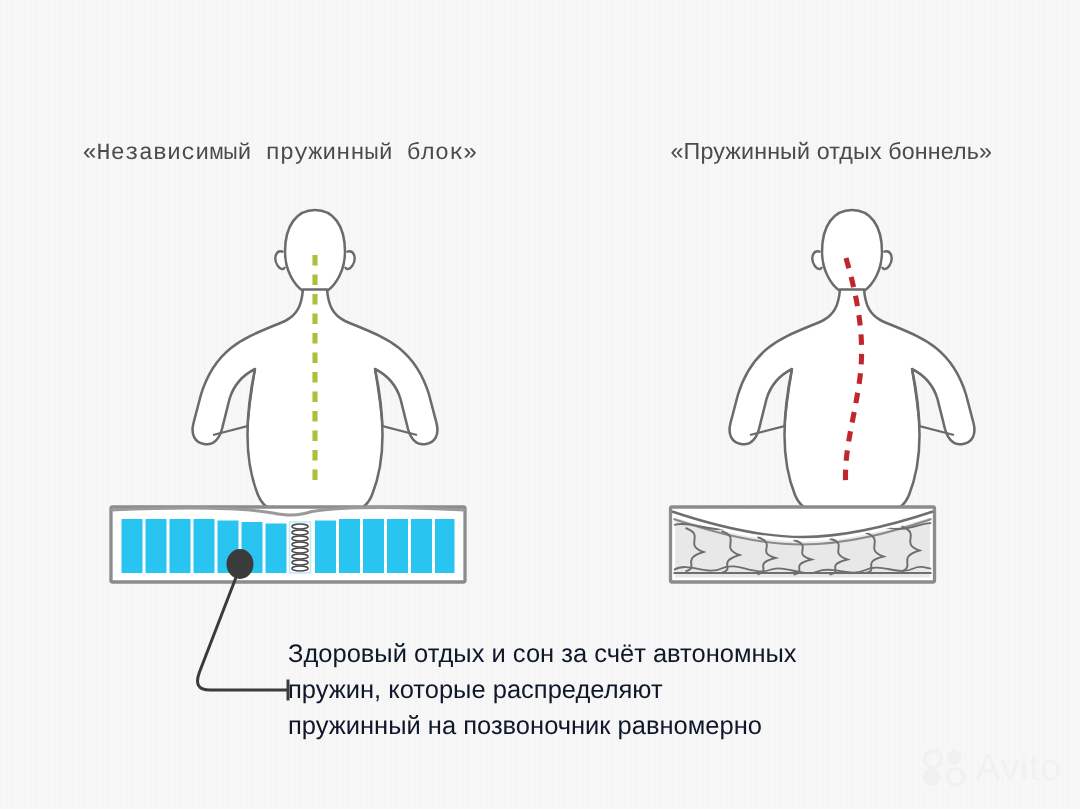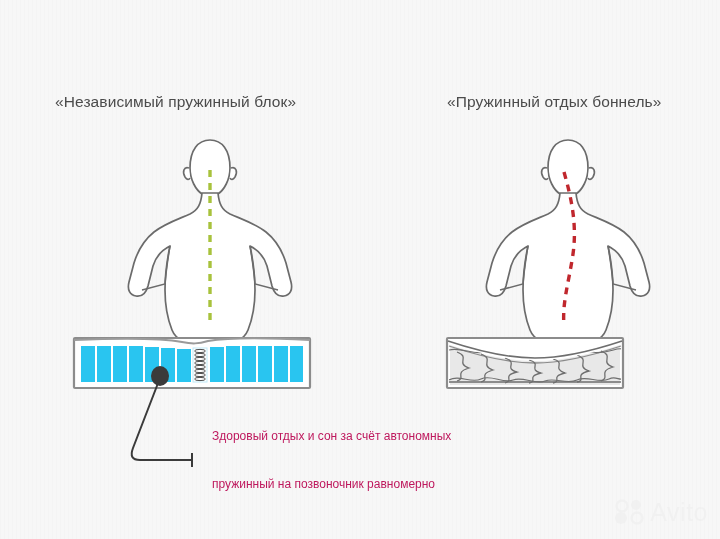--- a/index.html
+++ b/index.html
@@ -20,32 +20,32 @@
     pointer-events:none;
   }
   .title{
     position:absolute;
     font-size:15.5px;
     color:#4b4b4b;
     letter-spacing:0.1px;
     white-space:nowrap;
     font-weight:400;
   }
-  #title-left{left:55px;top:93px;}
+  #title-left{left:55px;top:93px;font-family:Liberation Mono, monospace;}
   #title-right{left:447px;top:93px;}
 
   svg.fig{position:absolute;overflow:visible;}
 
   .caption{
     position:absolute;
-    left:212px;top:424px;
+    left:192px;top:424px;
     width:380px;
-    font-size:12px;
+    font-size:17px;
     line-height:24px;
-    color:#be185d;
+    color:#0f172a;
   }
 
   .watermark{
     position:absolute;
     right:12px;bottom:14px;
     display:flex;align-items:center;gap:5px;
     opacity:0.55;
     pointer-events:none;
   }
   .wm-text{
@@ -213,21 +213,21 @@
                C88 27 100 27 112 27 C124 27 136 19 148 22 C160 25 172 17 177 19" stroke-width="1.2"></path>
 
       <path d="M4 50 C14 44 26 54 36 49 C46 44 58 54 68 50
                C78 46 90 55 100 51 C110 47 122 55 132 50
                C142 45 154 54 164 49 C170 46 174 50 177 49" stroke-width="1.2"></path>
     </g>
   </svg>
 
   <div class="caption">
     <span>Здоровый отдых и сон</span><span> за счёт автономных</span><br>
-    <br>
+    <span>пружин, которые распределяют</span><br>
     <span>пружинный на позвоночник равномерно</span>
   </div>
 
   <div class="watermark">
     <svg class="wm-logo" width="30" height="26" viewBox="0 0 30 26">
       <circle cx="7" cy="7" r="5.5" fill="none" stroke="#ededed" stroke-width="2.4"></circle>
       <circle cx="21" cy="6" r="5" fill="#ededed"></circle>
       <circle cx="6" cy="19" r="6" fill="#ededed"></circle>
       <circle cx="22" cy="19" r="5.5" fill="none" stroke="#ededed" stroke-width="2.4"></circle>
     </svg>

